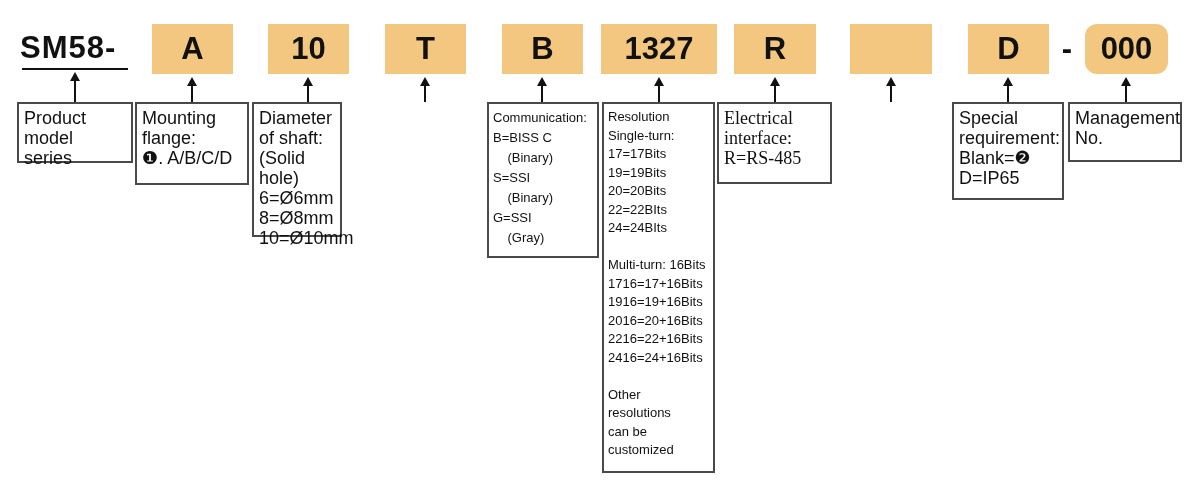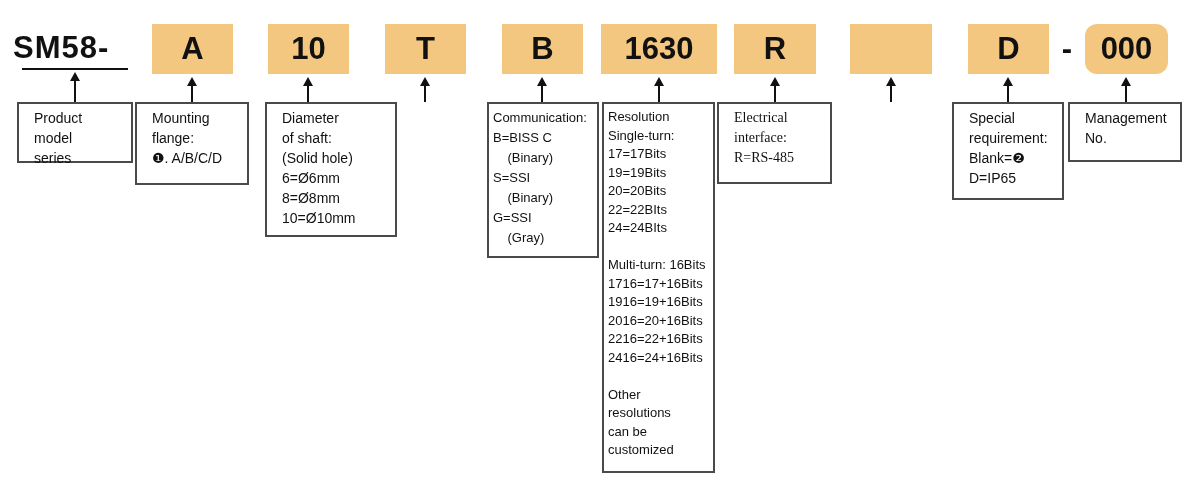--- a/index.html
+++ b/index.html
@@ -7,21 +7,21 @@
     position: relative;
     width: 1198px;
     height: 487px;
     background: #ffffff;
     font-family: "Liberation Sans", "DejaVu Sans", sans-serif;
     color: #111111;
     overflow: hidden;
   }
   .model-code {
     position: absolute;
-    left: 13px;
+    left: 20px;
     top: 30px;
     font-size: 31px;
     font-weight: bold;
     letter-spacing: 1px;
     white-space: nowrap;
   }
   .model-underline {
     position: absolute;
     left: 22px;
     top: 68px;
@@ -50,22 +50,22 @@
     justify-content: center;
     font-size: 31px;
     font-weight: bold;
   }
   .desc-box {
     position: absolute;
     top: 102px;
     box-sizing: border-box;
     border: 2px solid #4a4a4a;
     background: #ffffff;
-    padding: 4px 15px;
-    font-size: 14px;
+    padding: 4px 5px;
+    font-size: 18px;
     line-height: 20px;
     white-space: pre-wrap;
   }
   .desc-box.small {
     font-size: 13px;
     padding: 4px 4px;
   }
   .desc-box.tight {
     line-height: 18.5px;
   }
@@ -93,21 +93,21 @@
 
 <div class="canvas">
 
   <div class="model-code">SM58-</div>
   <div class="model-underline"></div>
 
   <div class="code-box" style="left:152px;width:81px;">A</div>
   <div class="code-box" style="left:268px;width:81px;">10</div>
   <div class="code-box" style="left:385px;width:81px;">T</div>
   <div class="code-box" style="left:502px;width:81px;">B</div>
-  <div class="code-box" style="left:601px;width:116px;">1630</div>
+  <div class="code-box" style="left:601px;width:116px;">1327</div>
   <div class="code-box" style="left:734px;width:82px;">R</div>
   <div class="code-box" style="left:850px;width:82px;"></div>
   <div class="code-box" style="left:968px;width:81px;">D</div>
   <div class="dash" style="left:1049px;width:36px;">-</div>
   <div class="code-box" style="left:1085px;width:83px;border-radius:12px;">000</div>
 
   <div class="arrow" style="left:70px;top:72px;height:30px;">
     <div class="arrow-head"></div>
       <div class="arrow-shaft"></div>
   </div>
@@ -146,21 +146,21 @@
   <div class="arrow" style="left:1121px;top:77px;height:25px;">
     <div class="arrow-head"></div>
       <div class="arrow-shaft"></div>
   </div>
 
   <div class="desc-box" style="left:17px;width:116px;height:61px;">Product model
 series</div>
   <div class="desc-box" style="left:135px;width:114px;height:83px;">Mounting
 flange:
 ❶. A/B/C/D</div>
-  <div class="desc-box" style="left:252px;width:132px;height:135px;margin-left:13px;">Diameter
+  <div class="desc-box" style="left:252px;width:90px;height:135px;">Diameter
 of shaft:
 (Solid hole)
 6=Ø6mm
 8=Ø8mm
 10=Ø10mm</div>
   <div class="desc-box small" style="left:487px;width:112px;height:156px;">Communication:
 B=BISS C
     (Binary)
 S=SSI
     (Binary)

